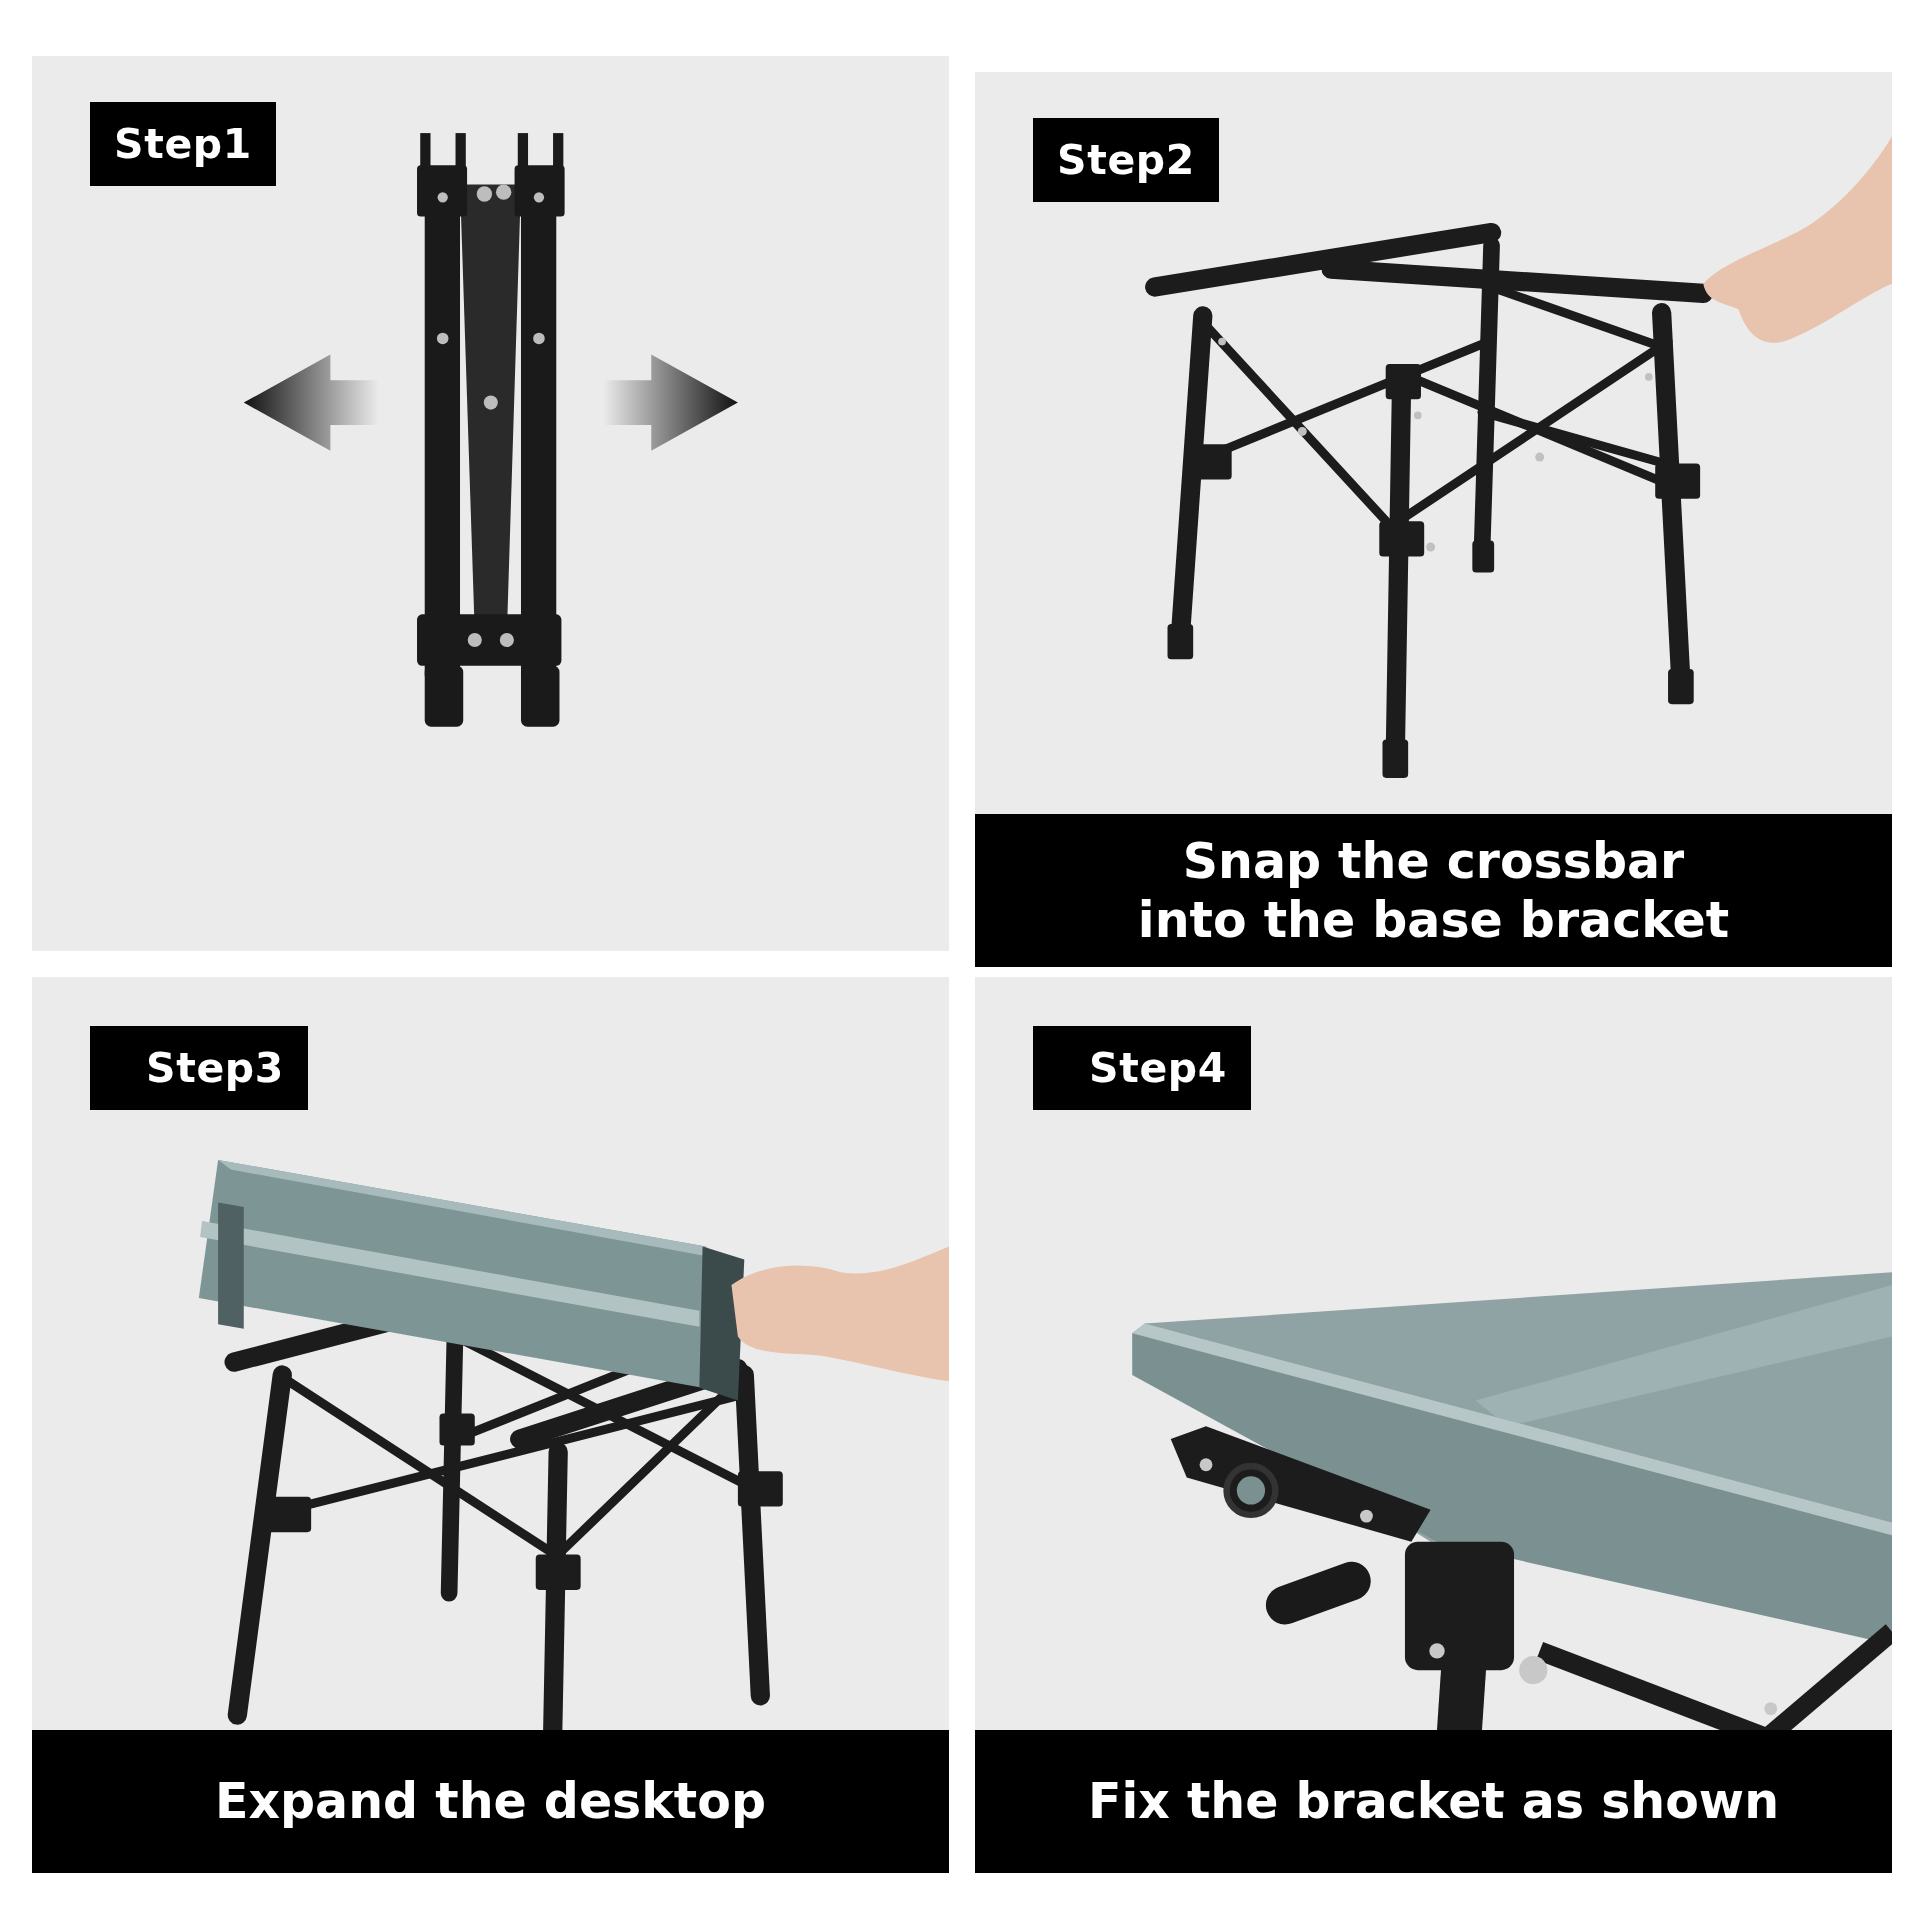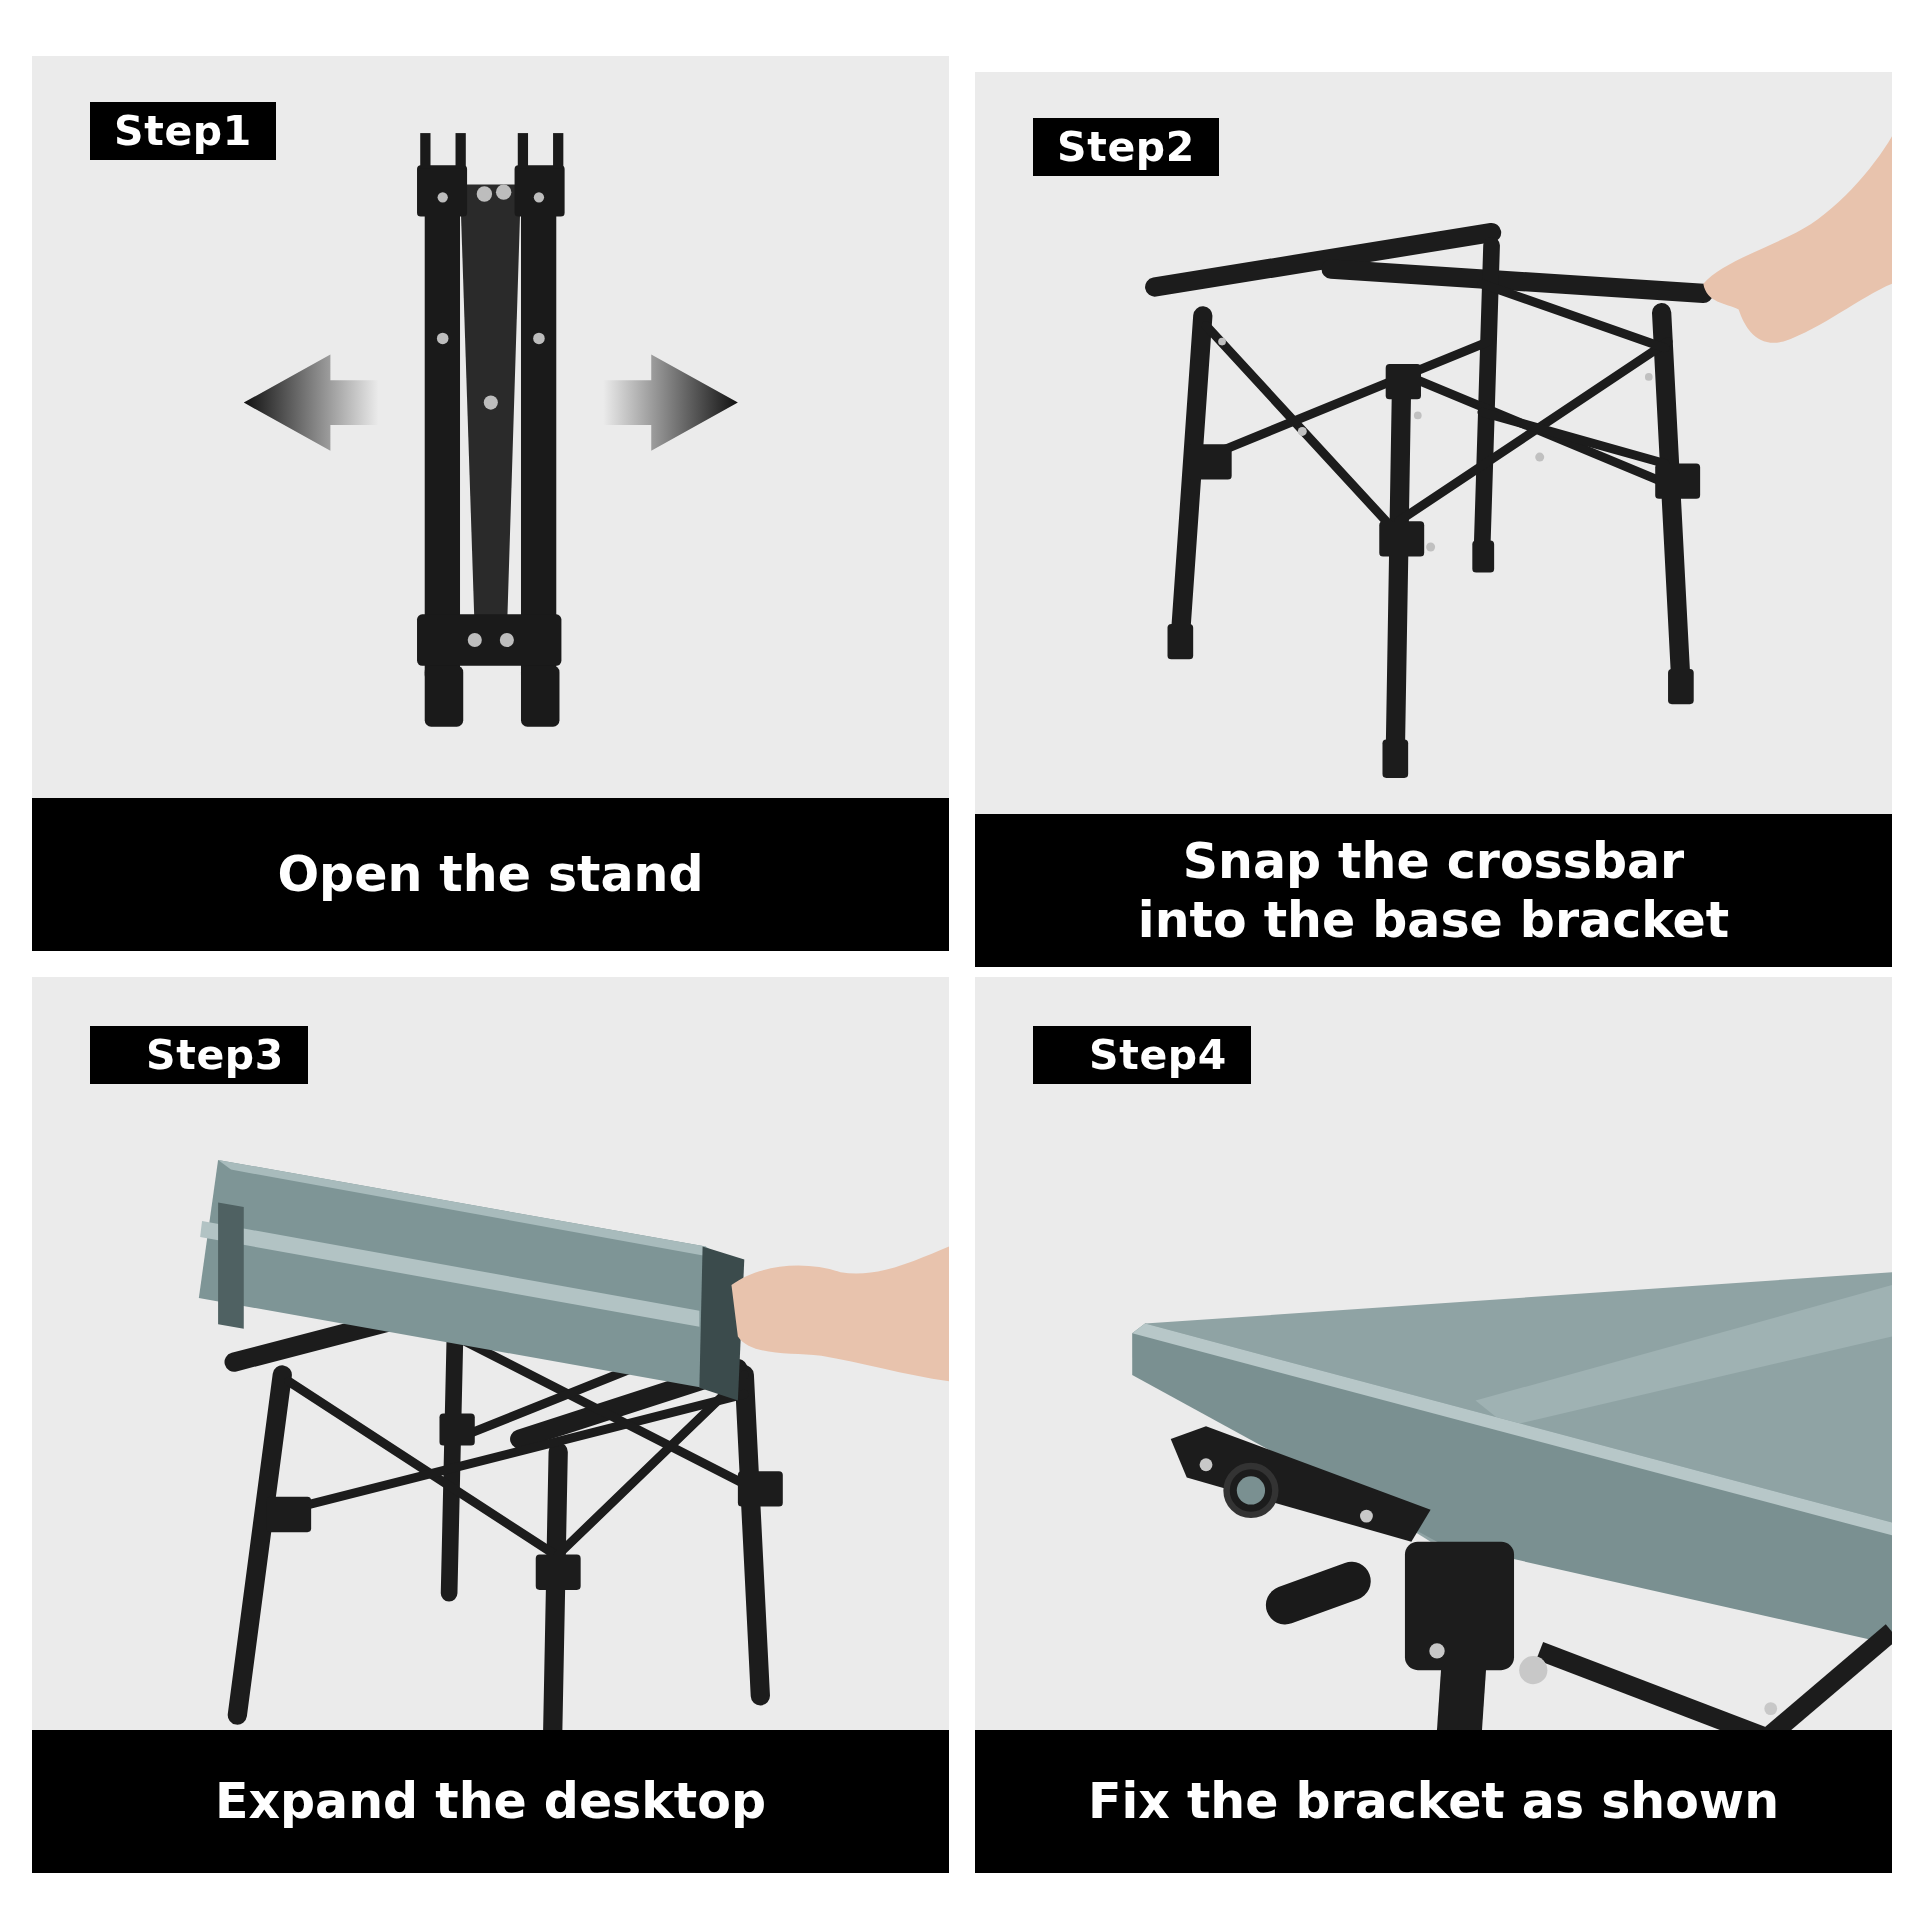--- a/index.html
+++ b/index.html
@@ -2,21 +2,21 @@
 <html style="font-size:10.3px"><head>
 <meta charset="utf-8">
 <style>
   html,body{margin:0;padding:0;background:#ffffff;}
   body{width:1926px;height:1926px;position:relative;overflow:hidden;font-family:"DejaVu Sans","Liberation Sans",sans-serif;}
   .panel{position:absolute;width:917px;background:#ebebeb;overflow:hidden;}
   .p1{left:32px;top:56px;height:895px;}
   .p2{left:975px;top:72px;height:895px;}
   .p3{left:32px;top:977px;height:896px;}
   .p4{left:975px;top:977px;height:896px;}
-  .step-label{position:absolute;left:58px;top:46px;width:186px;height:58px;background:#000;color:#fff;
+  .step-label{position:absolute;left:58px;top:46px;width:186px;height:84px;background:#000;color:#fff;
     font-size:41px;font-weight:bold;display:flex;align-items:center;justify-content:center;letter-spacing:0.6px;z-index:3;}
   .p2 .step-label,.p4 .step-label{left:58px;}
   .p3 .step-label,.p4 .step-label{top:49px;padding-left:32px;}
   .caption{position:absolute;left:0;right:0;bottom:0;height:153px;background:#000;color:#fff;
     display:flex;flex-direction:column;align-items:center;justify-content:center;font-size:49px;font-weight:bold;line-height:59px;z-index:3;text-align:center;}
   .p3 .caption,.p4 .caption{height:143px;}
   .illus{position:absolute;left:0;top:0;width:917px;height:896px;z-index:1;}
 </style>
 </head>
 <body>
@@ -62,23 +62,20 @@
       <circle cx="705" cy="215" r="12"></circle>
         <circle cx="735" cy="212" r="12"></circle>
       <circle cx="640" cy="440" r="9"></circle>
         <circle cx="790" cy="440" r="9"></circle>
       <circle cx="715" cy="540" r="11"></circle>
       <circle cx="690" cy="910" r="11"></circle>
         <circle cx="740" cy="910" r="11"></circle>
     </g>
   </svg>
   <div class="step-label">Step1</div>
-  <div class="caption">
-    <span>Open the stand</span>
-  </div>
 </div>
 
 <div class="panel p2">
   <svg class="illus" viewBox="0 0 1429 1396">
     <g stroke="#1c1c1c" stroke-linecap="round" fill="none">
 
       <line x1="280" y1="335" x2="805" y2="250" stroke-width="30"></line>
       <line x1="555" y1="307" x2="1135" y2="345" stroke-width="30"></line>
 
       <line x1="355" y1="380" x2="320" y2="880" stroke-width="30"></line>

